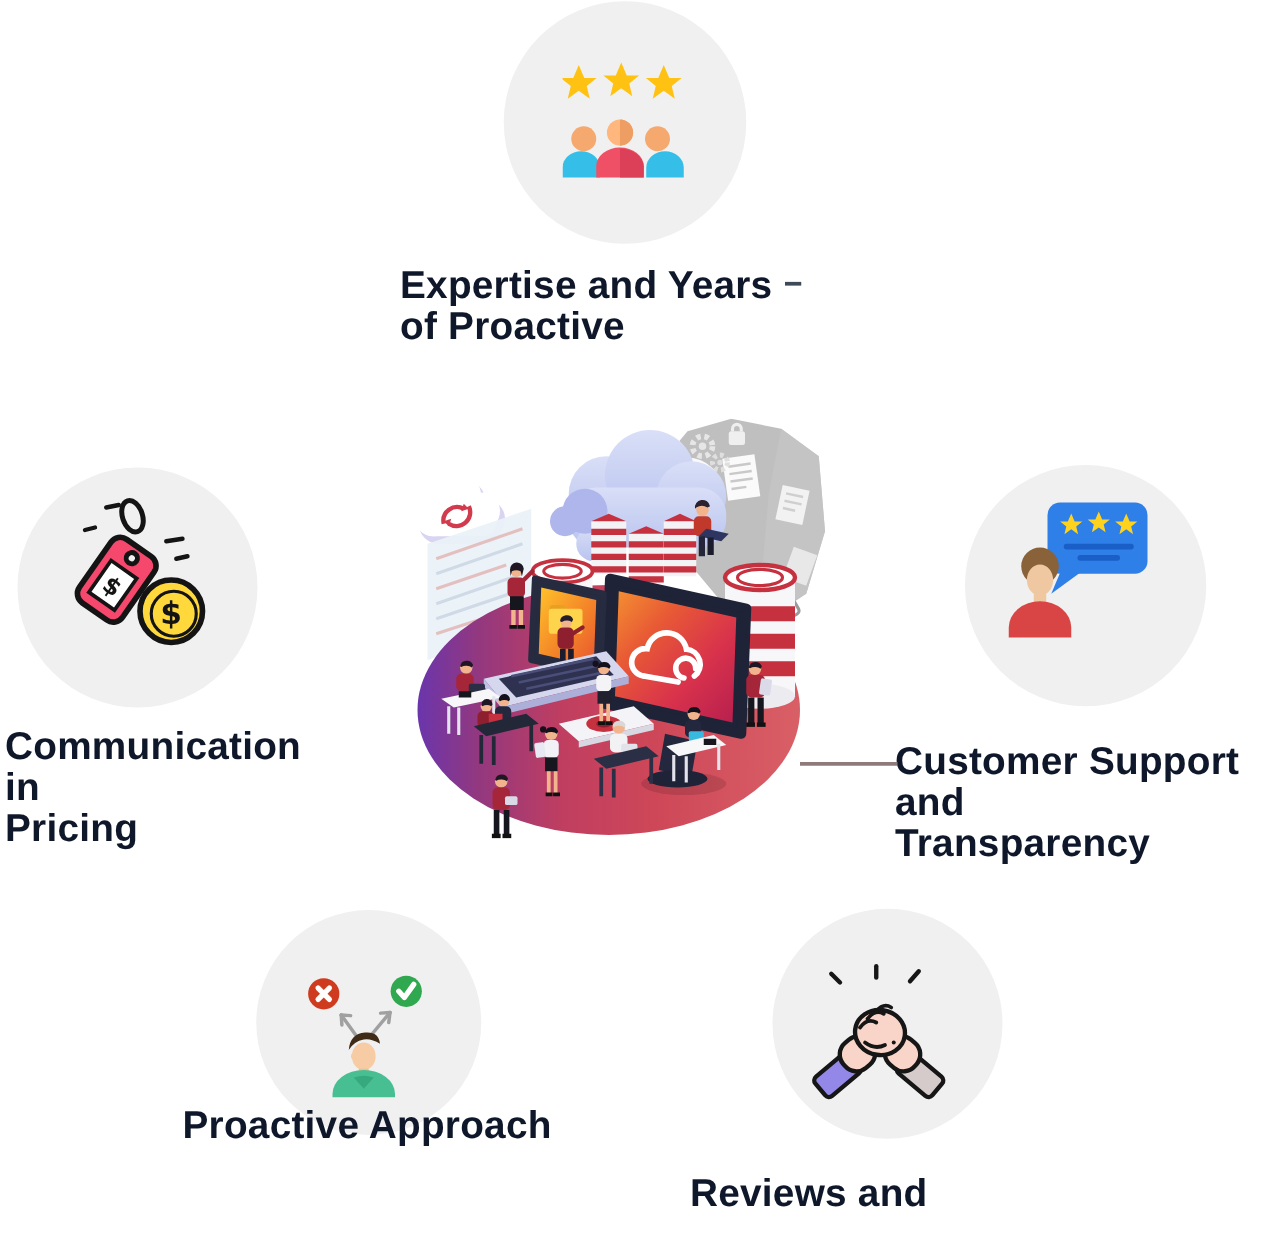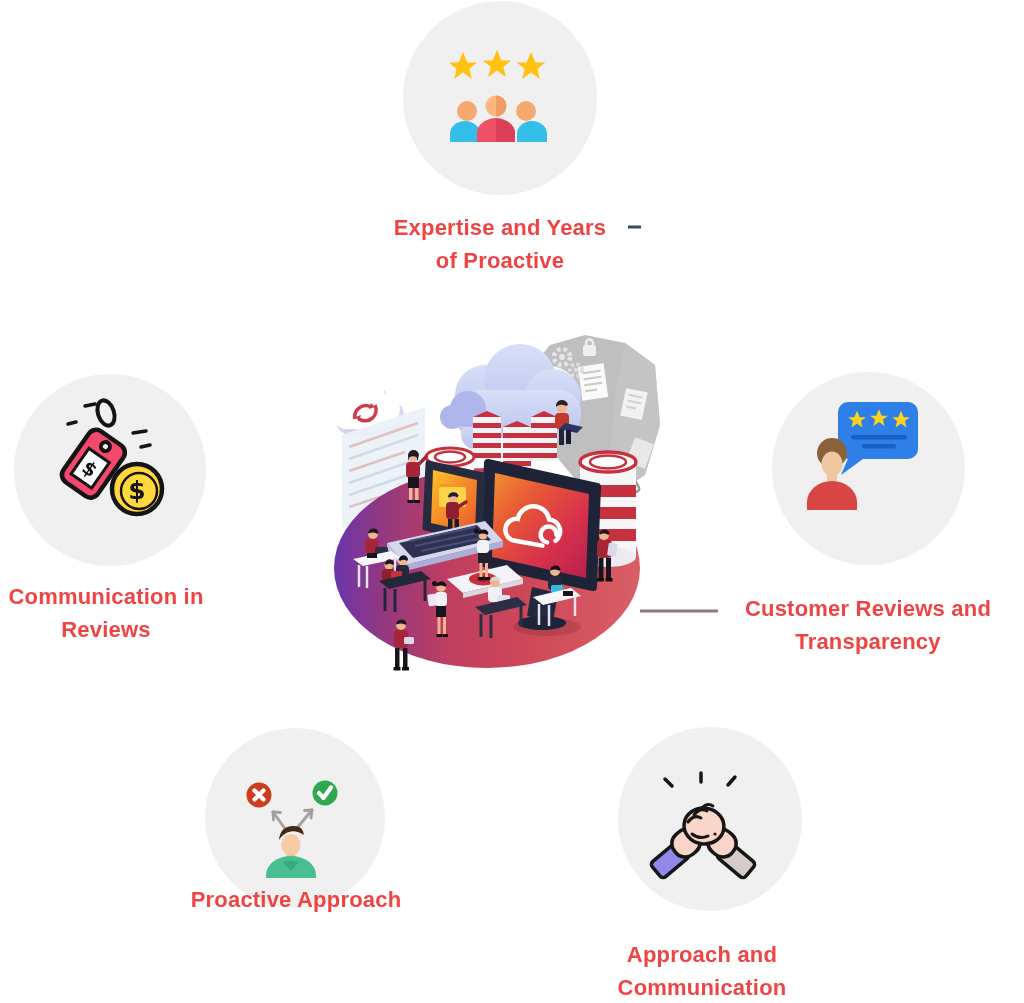--- a/index.html
+++ b/index.html
@@ -5,22 +5,22 @@
   html,body{margin:0;padding:0}
   body{
     width:1024px;height:1003px;position:relative;overflow:hidden;
     background:#ffffff;font-family:"Liberation Sans",sans-serif;
   }
   .node-circle{
     position:absolute;border-radius:50%;background:#F0F0F0;
   }
   .node-circle svg{position:absolute}
   .node-label{
-    position:absolute;text-align:center;color:#ef4444;
-    font-weight:700;font-size:22px;line-height:33px;letter-spacing:.2px;
+    position:absolute;color:#0f172a;
+    font-weight:700;font-size:31px;line-height:33px;letter-spacing:.2px;
   }
   .node-label span{display:block}
   .overlay{position:absolute;left:0;top:0;pointer-events:none}
 </style>
 </head>
 <body>
 
 <div class="node-circle" style="left:403px;top:1px;width:194px;height:194px">
   <svg width="100" height="96" viewBox="0 0 100 96" style="left:47px;top:47px">
     <g fill="#FFC212">
@@ -62,21 +62,21 @@
     </g>
     <g>
       <circle cx="81" cy="93" r="25" fill="#FFD93B" stroke="#141414" stroke-width="4.5"></circle>
       <circle cx="83" cy="95" r="18" fill="none" stroke="#141414" stroke-width="2.5"></circle>
       <text x="81" y="103" text-anchor="middle" font-family="DejaVu Sans, sans-serif" font-size="25" font-weight="bold" fill="#141414">$</text>
     </g>
   </svg>
 </div>
 <div class="node-label" style="left:4px;top:580px;width:204px">
   <span>Communication in</span>
-  <span>Reviews</span>
+  <span>Pricing</span>
 </div>
 
 <div class="node-circle" style="left:772px;top:372px;width:193px;height:193px">
   <svg width="125" height="118" viewBox="0 0 125 118" style="left:27px;top:26px">
     <g>
       <rect x="39" y="4" width="80" height="57" rx="10" fill="#2E7FE8"></rect>
       <path d="M50,58 L42,77 L68,58 z" fill="#2E7FE8"></path>
       <g fill="#FFD21E">
         <polygon transform="translate(58,22) scale(0.62)" points="0,-15 4.4,-4.6 14.3,-4.6 6.4,1.8 8.8,11.9 0,5.6 -8.8,11.9 -6.4,1.8 -14.3,-4.6 -4.4,-4.6"></polygon>
         <polygon transform="translate(80,20.5) scale(0.62)" points="0,-15 4.4,-4.6 14.3,-4.6 6.4,1.8 8.8,11.9 0,5.6 -8.8,11.9 -6.4,1.8 -14.3,-4.6 -4.4,-4.6"></polygon>
@@ -87,21 +87,21 @@
     </g>
     <g>
       <circle cx="33" cy="55" r="15" fill="#8A6239"></circle>
       <ellipse cx="33" cy="66" rx="10.5" ry="12.5" fill="#EFC7A0"></ellipse>
       <rect x="28" y="76" width="10" height="8" rx="2" fill="#EFC7A0"></rect>
       <path d="M8,112 v-8 a25,21 0 0 1 50,0 v8 z" fill="#D94545"></path>
     </g>
   </svg>
 </div>
 <div class="node-label" style="left:716px;top:592px;width:304px">
-  <span>Customer Reviews and</span>
+  <span>Customer Support and</span>
   <span>Transparency</span>
 </div>
 
 <div class="node-circle" style="left:205px;top:728px;width:180px;height:180px">
   <svg width="110" height="100" viewBox="0 0 110 100" style="left:38px;top:50px">
     <g>
       <circle cx="16" cy="17" r="12.5" fill="#CE3B1E"></circle>
       <line x1="11.5" y1="12.5" x2="20.5" y2="21.5" stroke="#FFFFFF" stroke-width="4.2" stroke-linecap="round"></line>
       <line x1="20.5" y1="12.5" x2="11.5" y2="21.5" stroke="#FFFFFF" stroke-width="4.2" stroke-linecap="round"></line>
     </g>
@@ -152,22 +152,21 @@
         <path d="M40,52 q6,-8 13,-4"></path>
           <path d="M46,45 q6,-8 13,-4"></path>
           <path d="M53,39 q6,-7 12,-3"></path>
           <path d="M44,64 q8,6 16,2"></path>
       </g>
       <circle cx="67" cy="64" r="1.6" fill="#161616"></circle>
     </g>
   </svg>
 </div>
 <div class="node-label" style="left:552px;top:938px;width:300px">
-  <span>Approach and</span>
-  <span>Communication</span>
+  <span>Reviews and</span>
 </div>
 
 <svg class="overlay" width="1024" height="1003">
   <line x1="640" y1="611" x2="718" y2="611" stroke="#8D7B7B" stroke-width="3"></line>
   <line x1="628" y1="227" x2="641" y2="227" stroke="#3E4A5A" stroke-width="3"></line>
 </svg>
 
 <svg class="overlay" style="left:325px;top:335px" width="345" height="365" viewBox="0 0 345 365">
   <defs>
     <linearGradient id="baseGrad" x1="0" y1="0.5" x2="1" y2="0.5">

